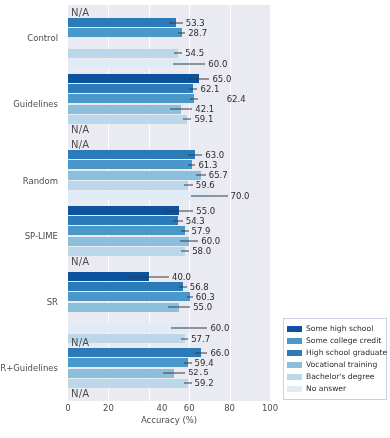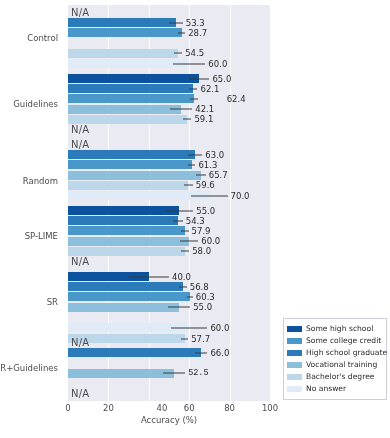--- a/index.html
+++ b/index.html
@@ -326,24 +326,34 @@
       </div>
       <div class="group" style="top: 333px; height: 60px;">
         <div class="bar-row" style="top: 0px;">
           <span class="na-text">N/A</span>
         </div>
         <div class="bar-row" style="top: 10.2px;">
           <div class="bar" style="width: 133.32px; background: rgb(43, 123, 186);"></div>
           <div class="whisker" style="left: 127.26px; width: 12.12px;"></div>
           <span class="value-label" style="left: 142.38px;">66.0</span>
         </div>
+        <div class="bar-row" style="top: 20.4px;">
+          <div class="bar" style="width: 119.988px; background: rgb(74, 151, 201);"></div>
+          <div class="whisker" style="left: 116.352px; width: 7.272px;"></div>
+          <span class="value-label" style="left: 126.624px;">59.4</span>
+        </div>
         <div class="bar-row" style="top: 30.6px;">
           <div class="bar" style="width: 106.05px; background: rgb(139, 191, 220);"></div>
           <div class="whisker" style="left: 94.94px; width: 22.22px;"></div>
           <span class="value-label" style="left: 120.16px; font-family: Liberation Mono, monospace;">52.5</span>
+        </div>
+        <div class="bar-row" style="top: 40.8px;">
+          <div class="bar" style="width: 119.584px; background: rgb(189, 215, 234);"></div>
+          <div class="whisker" style="left: 115.544px; width: 8.08px;"></div>
+          <span class="value-label" style="left: 126.624px;">59.2</span>
         </div>
         <div class="bar-row" style="top: 51px;">
           <span class="na-text">N/A</span>
         </div>
       </div>
     </div>
 
   <div id="x-axis">
       <div class="xtick-label" style="left: 0px;">0</div>
       <div class="xtick-label" style="left: 40.4px;">20</div>

